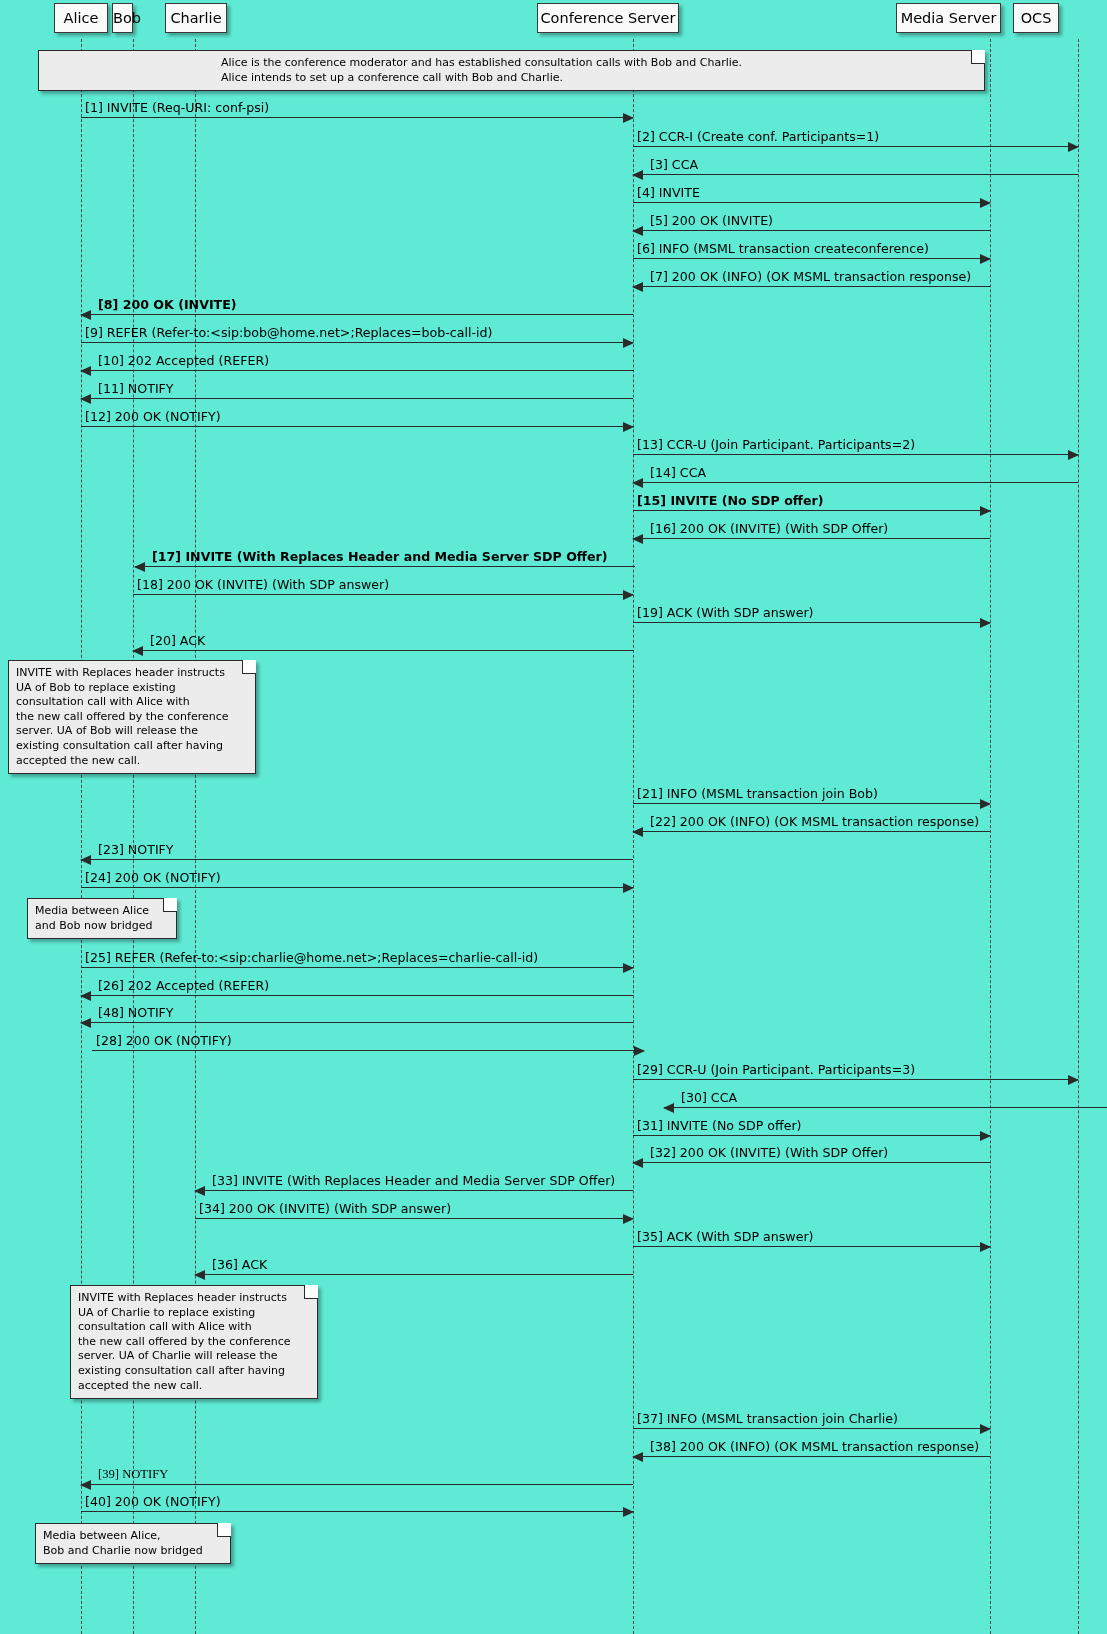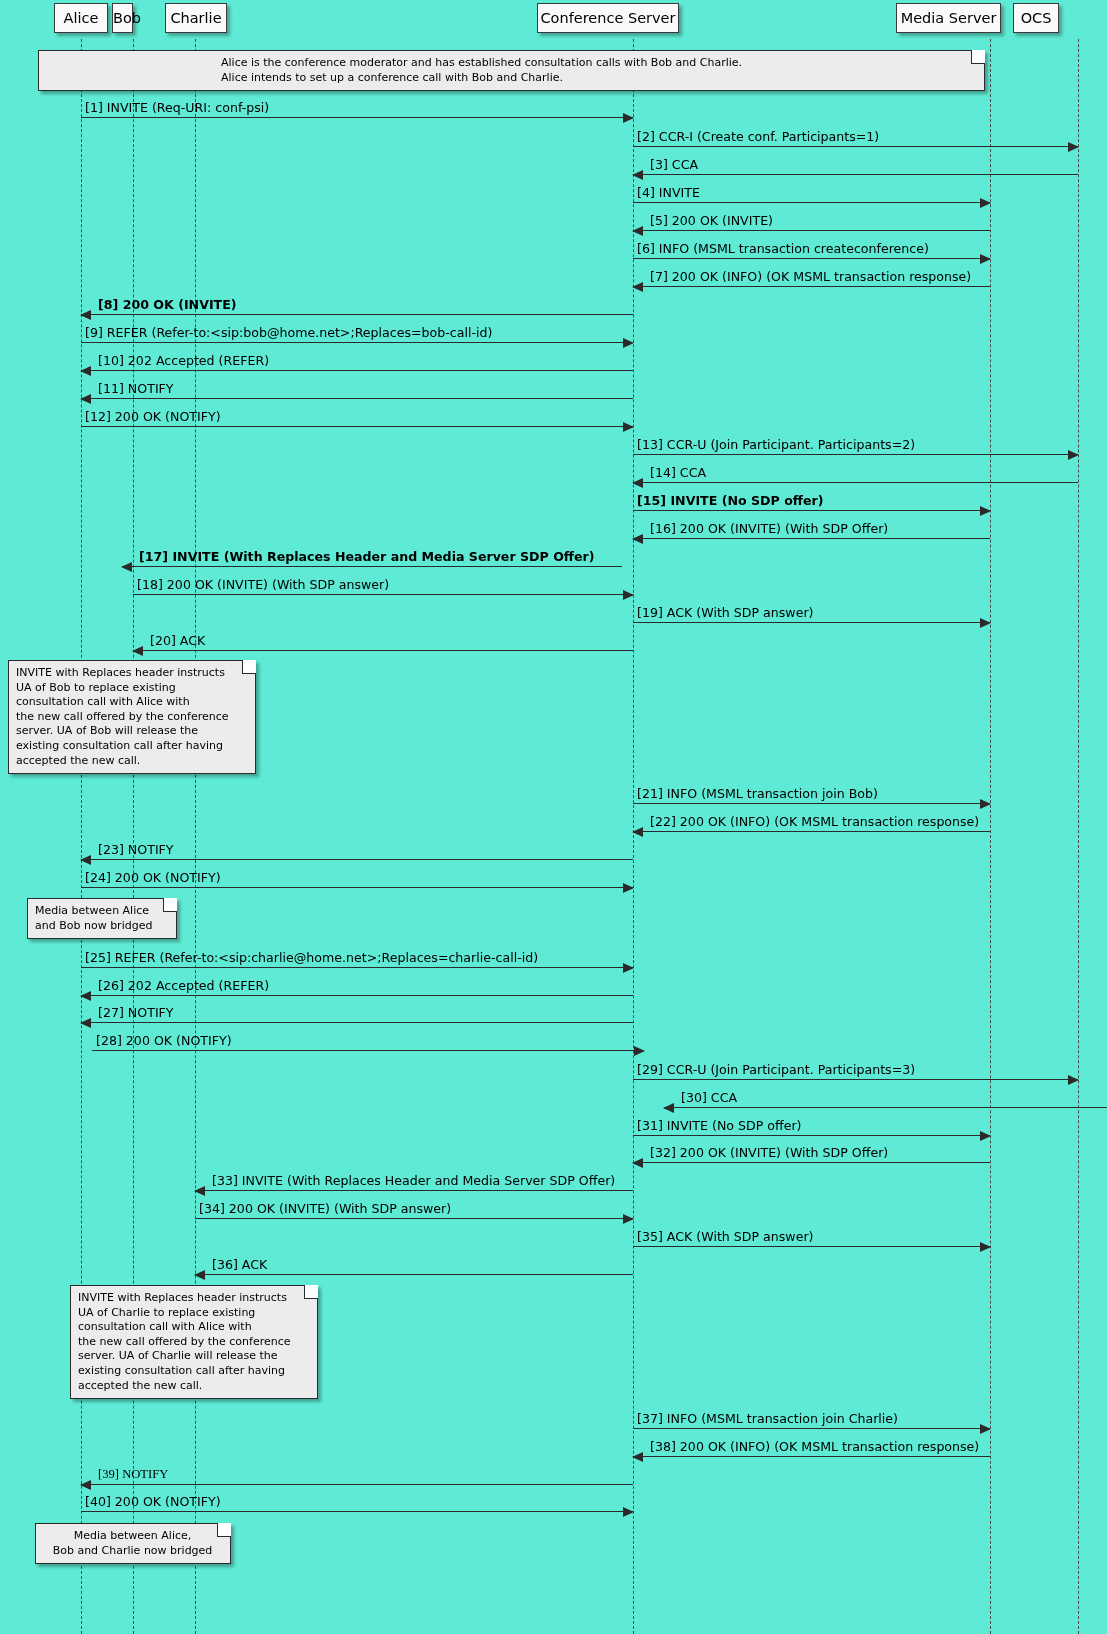--- a/index.html
+++ b/index.html
@@ -186,21 +186,21 @@
         <span class="label">[14] CCA</span>
       </div>
       <div class="msg right" style="left: 633px; width: 357px; top: 510px; font-weight: bold;">
         <span class="head"></span>
         <span class="label">[15] INVITE (No SDP offer)</span>
       </div>
       <div class="msg left" style="left: 633px; width: 357px; top: 538px;">
         <span class="head"></span>
         <span class="label">[16] 200 OK (INVITE) (With SDP Offer)</span>
       </div>
-      <div class="msg left" style="left: 122px; width: 500px; top: 566px; font-weight: bold;">
+      <div class="msg left" style="left: 135px; width: 500px; top: 566px; font-weight: bold;">
         <span class="head"></span>
         <span class="label">[17] INVITE (With Replaces Header and Media Server SDP Offer)</span>
       </div>
       <div class="msg right" style="left: 133px; width: 500px; top: 594px;">
         <span class="head"></span>
         <span class="label">[18] 200 OK (INVITE) (With SDP answer)</span>
       </div>
       <div class="msg right" style="left: 633px; width: 357px; top: 622px;">
         <span class="head"></span>
         <span class="label">[19] ACK (With SDP answer)</span>
@@ -228,21 +228,21 @@
       <div class="msg right" style="left: 81px; width: 552px; top: 967px;">
         <span class="head"></span>
         <span class="label">[25] REFER (Refer-to:&lt;sip:charlie@home.net&gt;;Replaces=charlie-call-id)</span>
       </div>
       <div class="msg left" style="left: 81px; width: 552px; top: 995px;">
         <span class="head"></span>
         <span class="label">[26] 202 Accepted (REFER)</span>
       </div>
       <div class="msg left" style="left: 81px; width: 552px; top: 1022px;">
         <span class="head"></span>
-        <span class="label">[27] NOTIFY</span>
+        <span class="label">[48] NOTIFY</span>
       </div>
       <div class="msg right" style="left: 92px; width: 552px; top: 1050px;">
         <span class="head"></span>
         <span class="label">[28] 200 OK (NOTIFY)</span>
       </div>
       <div class="msg right" style="left: 633px; width: 445px; top: 1079px;">
         <span class="head"></span>
         <span class="label">[29] CCR-U (Join Participant. Participants=3)</span>
       </div>
       <div class="msg left" style="left: 664px; width: 445px; top: 1107px;">
@@ -302,16 +302,16 @@
 accepted the new call.</span></div>
       <div class="note" style="left: 27px; top: 898px; width: 150px; min-height: 37px;"><span class="fold"></span><span style="display: block;">Media between Alice
 and Bob now bridged</span></div>
       <div class="note" style="left: 70px; top: 1285px; width: 248px; min-height: 110px;"><span class="fold"></span><span style="display: block;">INVITE with Replaces header instructs
 UA of Charlie to replace existing
 consultation call with Alice with
 the new call offered by the conference
 server. UA of Charlie will release the
 existing consultation call after having
 accepted the new call.</span></div>
-      <div class="note" style="left: 35px; top: 1523px; width: 196px; min-height: 37px; text-align: center;"><span class="fold"></span><span style="display: block;">Media between Alice,
+      <div class="note" style="left: 35px; top: 1523px; width: 196px; min-height: 37px;"><span class="fold"></span><span style="display: block;">Media between Alice,
 Bob and Charlie now bridged</span></div>
     </div>
 </div>
 
 </body></html>

